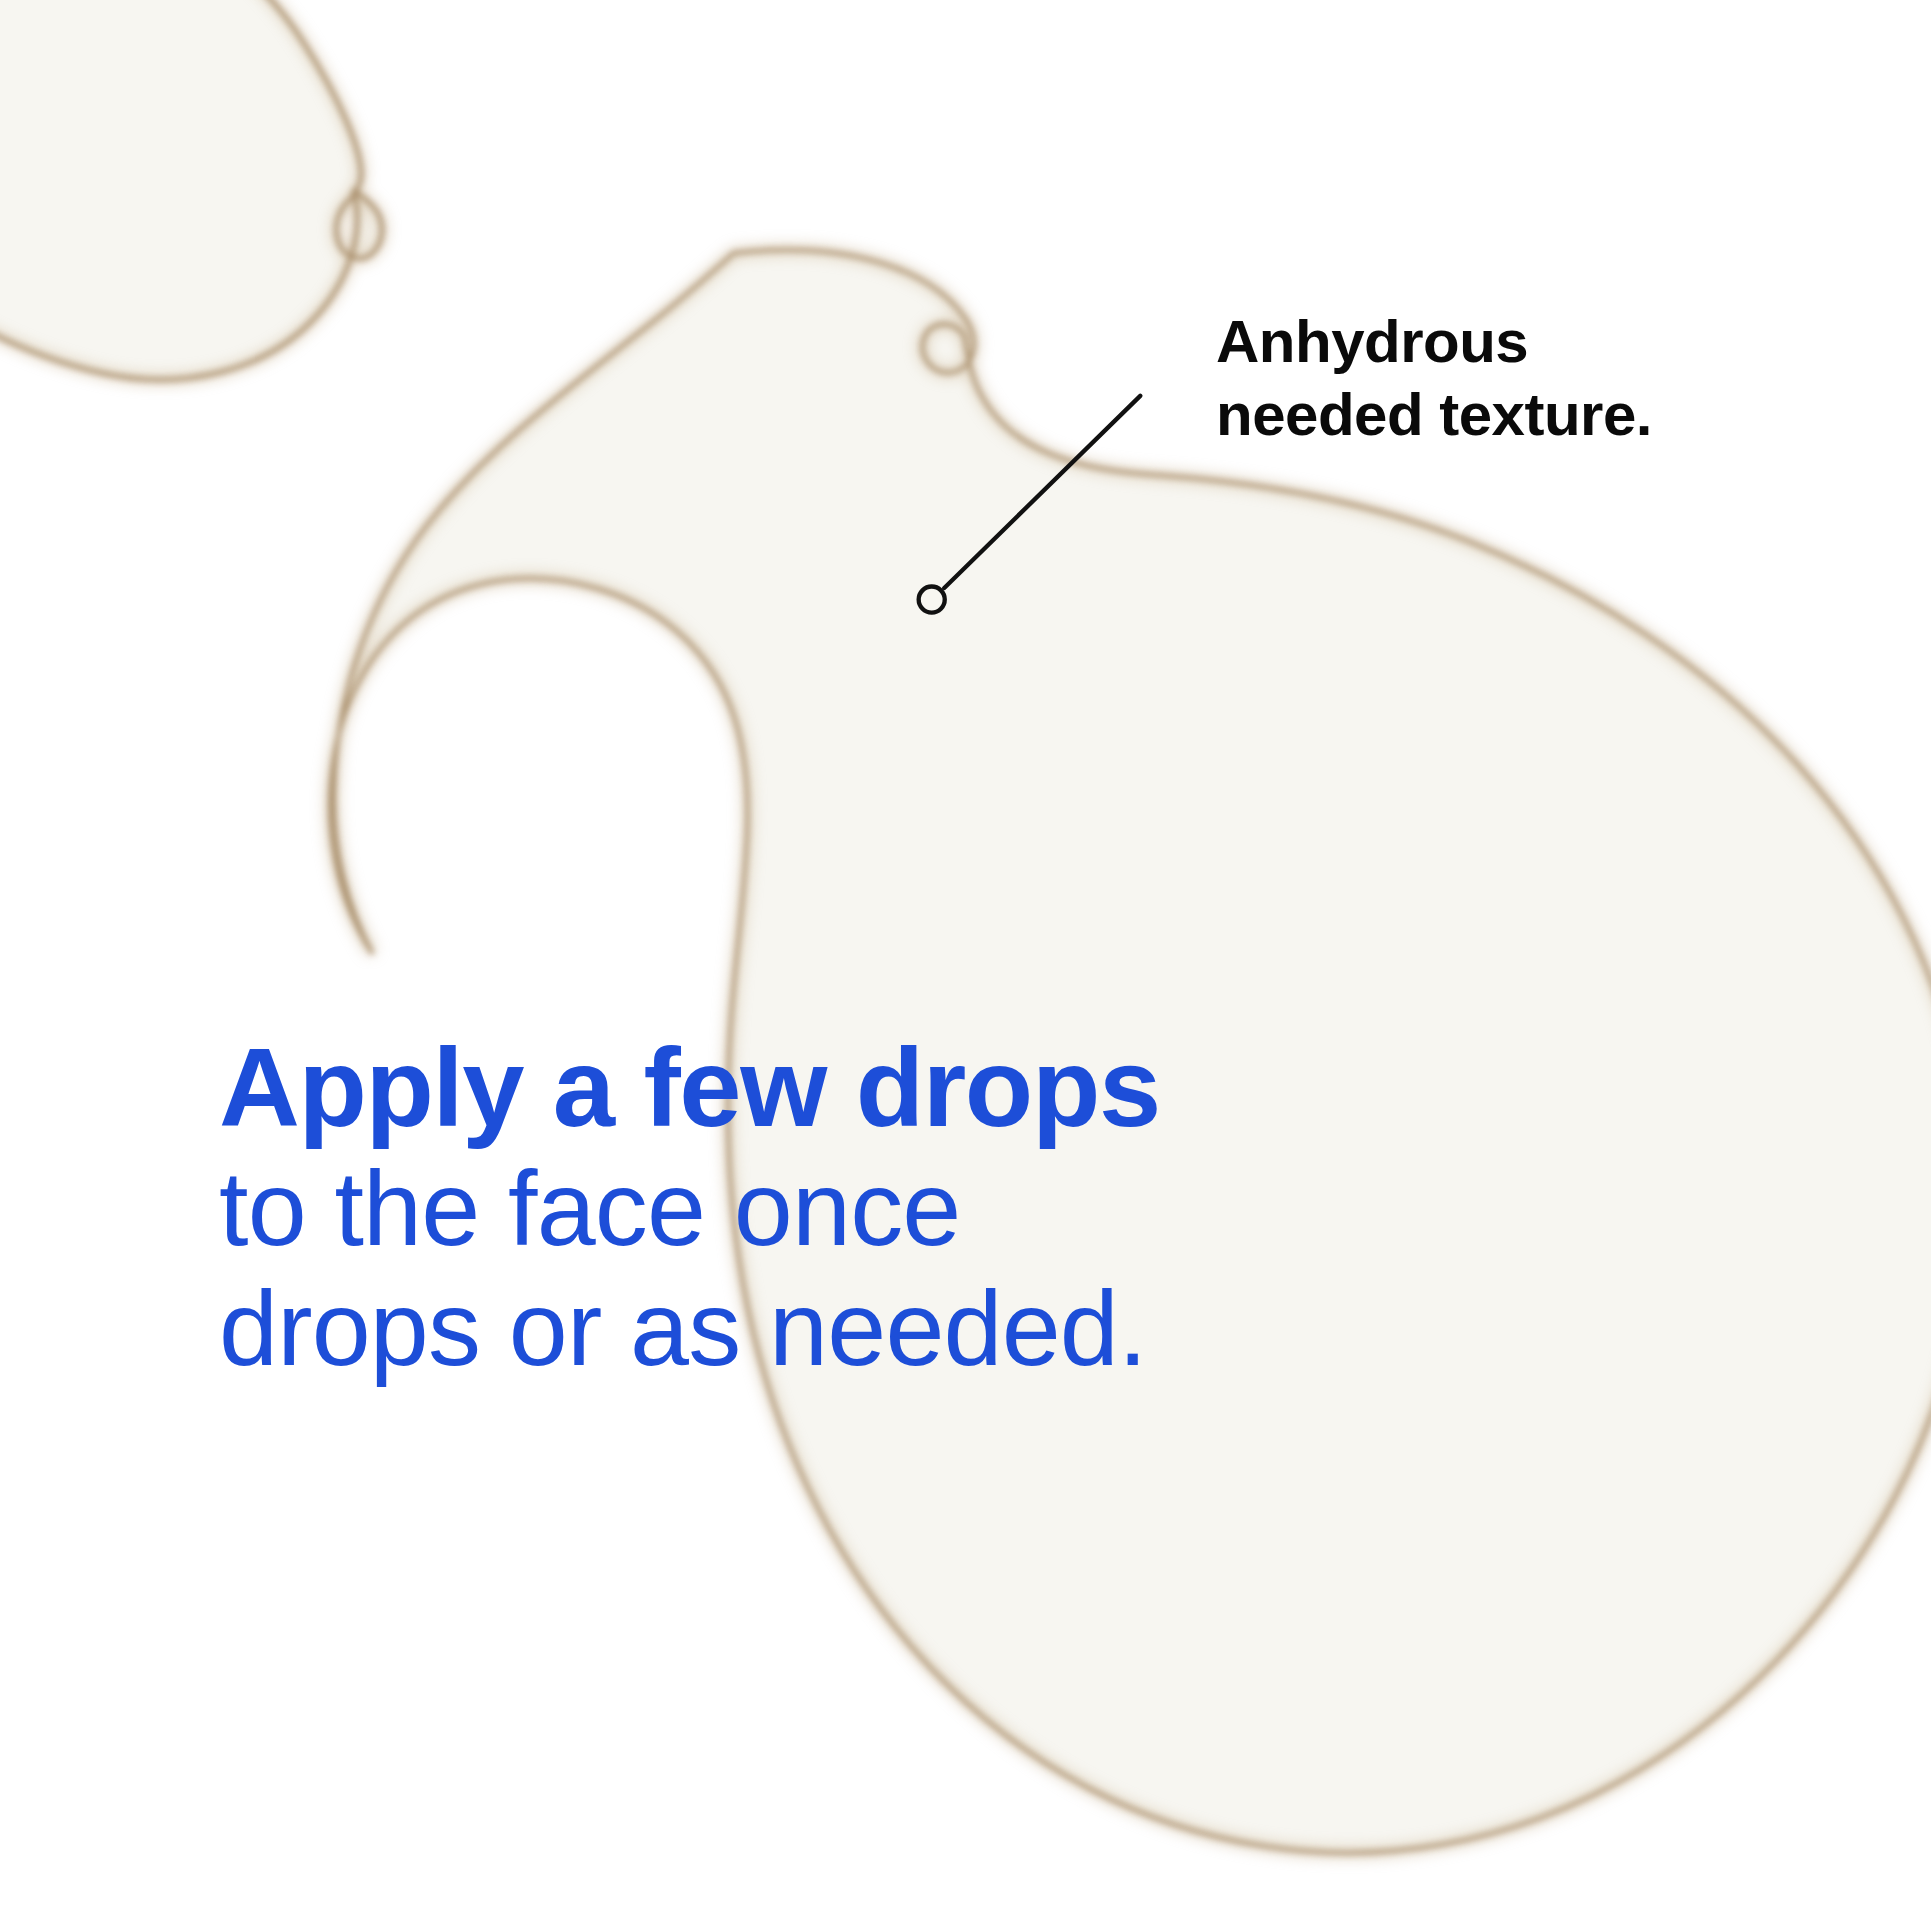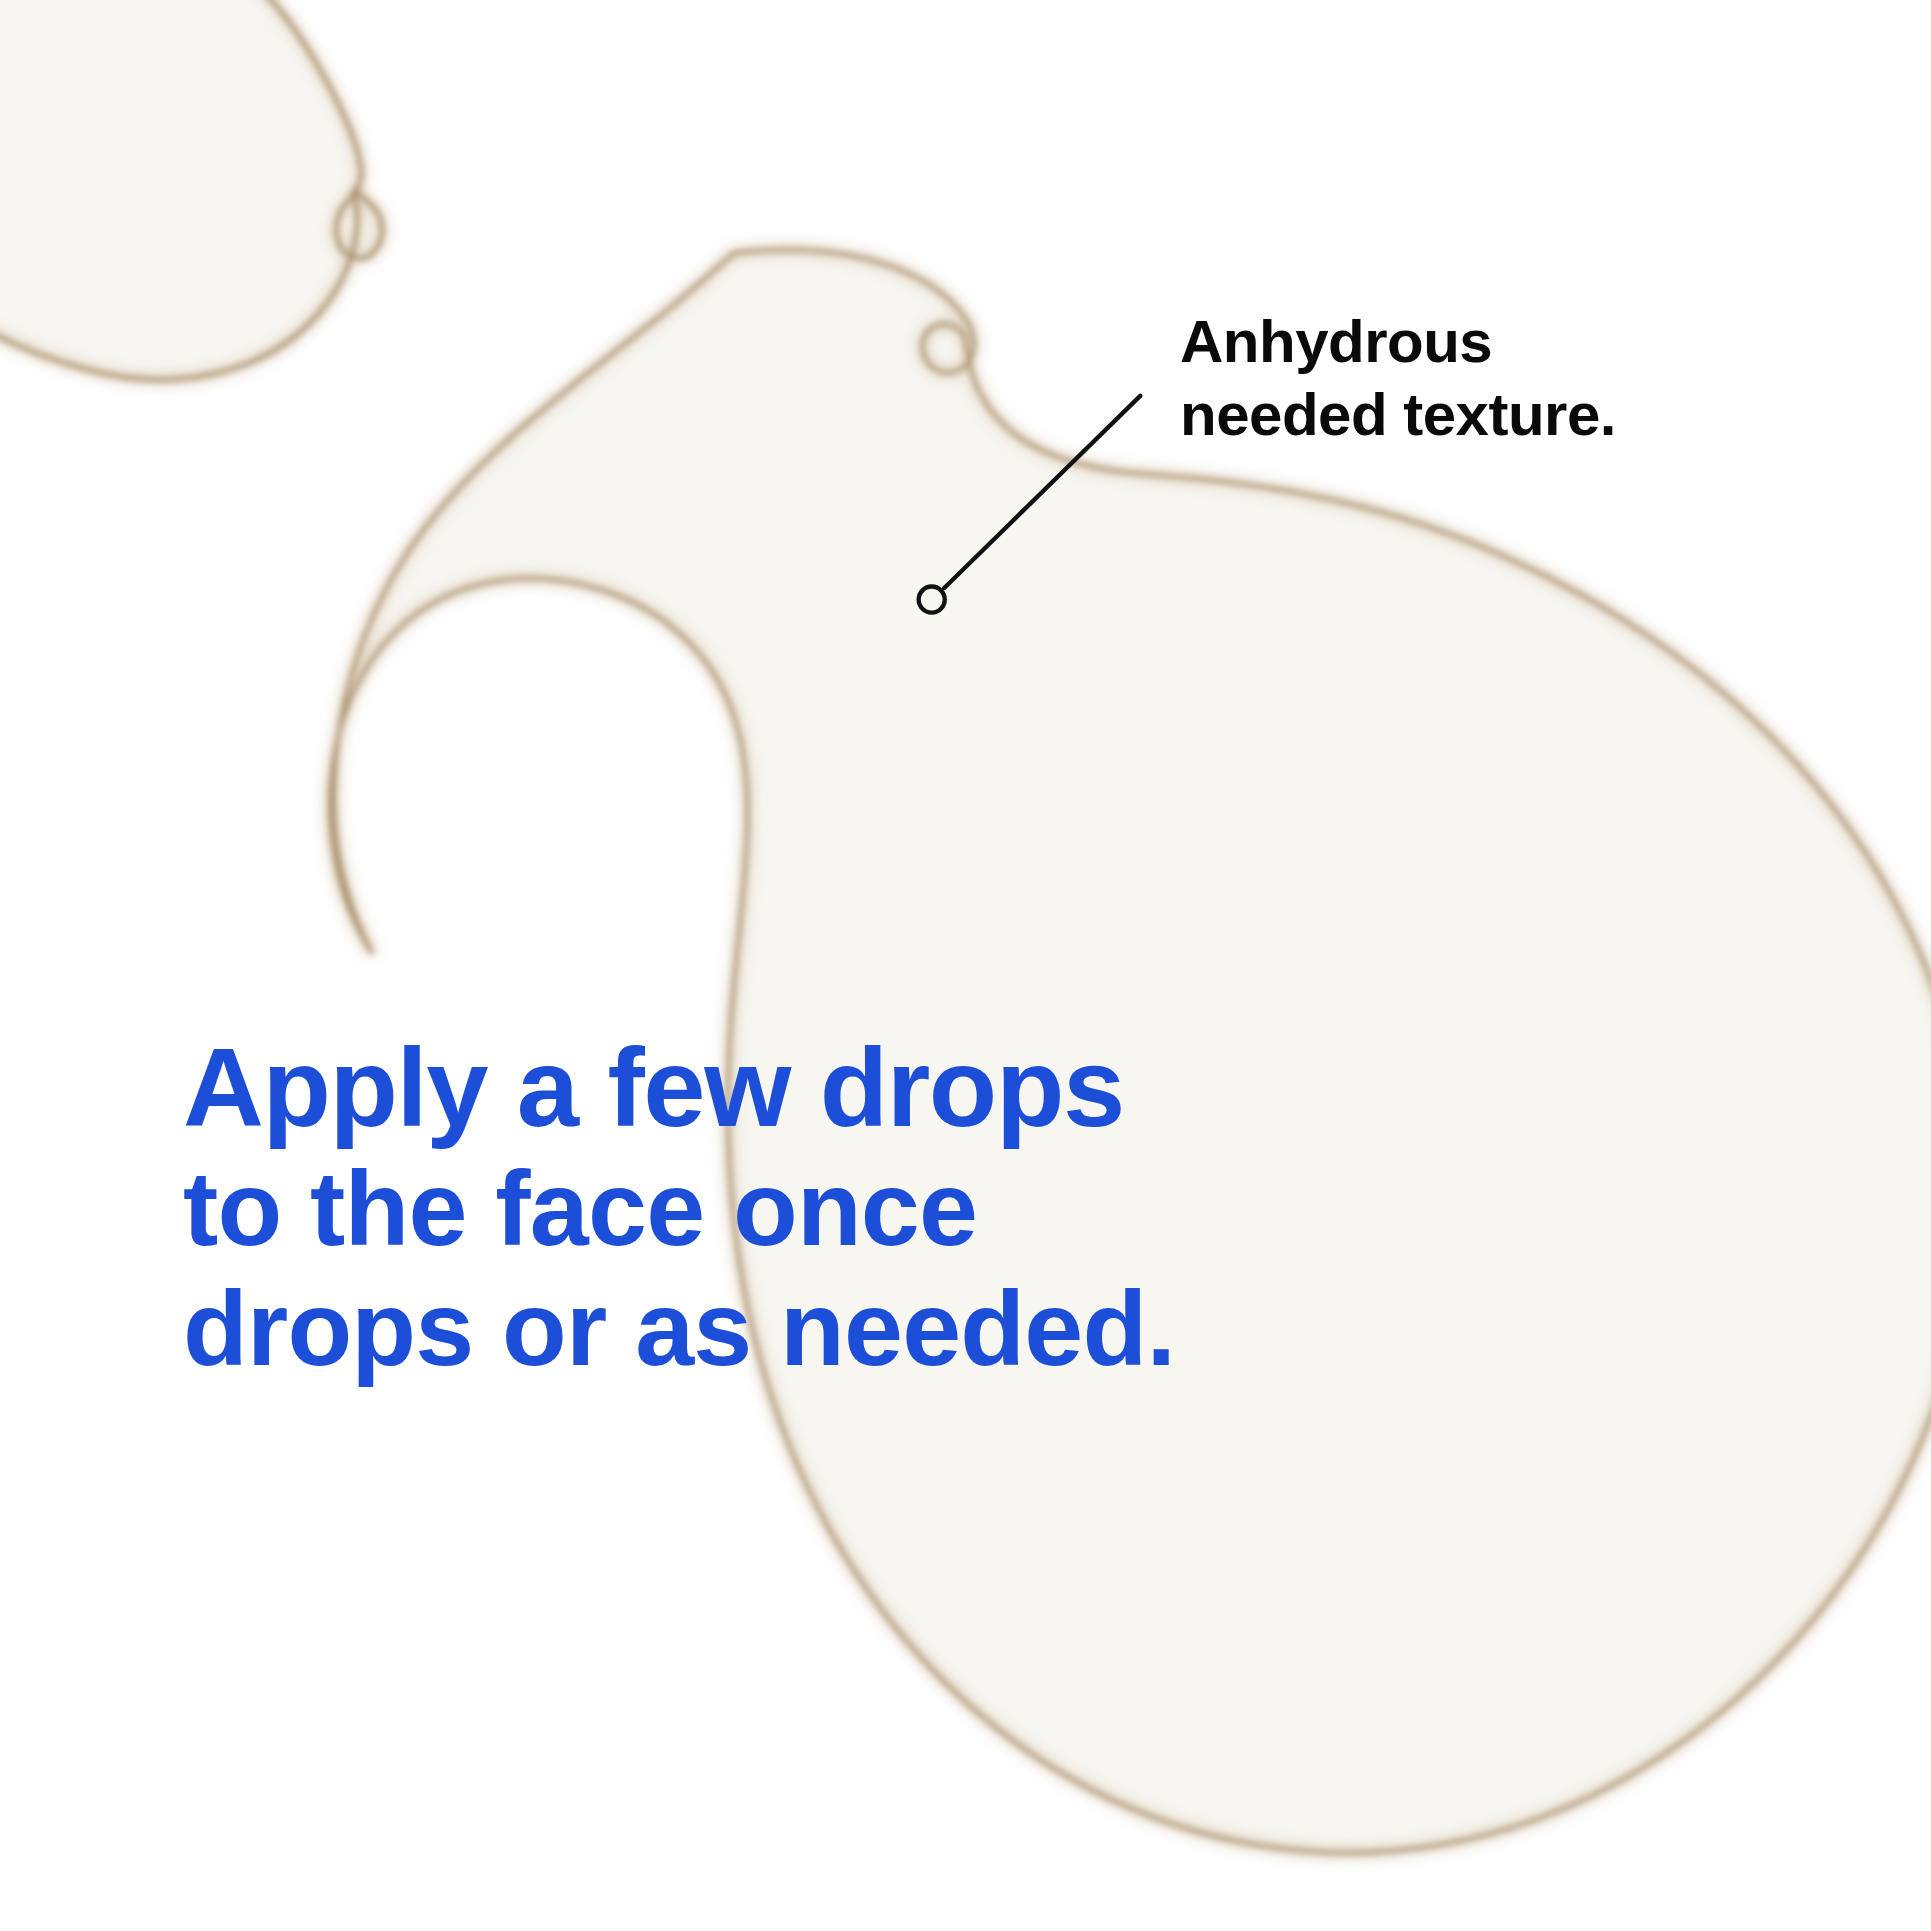--- a/index.html
+++ b/index.html
@@ -21,20 +21,21 @@
     inset: 0;
     width: 1931px;
     height: 1931px;
     display: block;
   }
   .text-layer {
     position: absolute;
     inset: 0;
     width: 1789px;
     height: 1931px;
+    margin-left: 36px;
   }
 
   
   .callout {
     position: absolute;
     left: 1180px;
     top: 305px;
     width: 618px;
   }
   .callout-line {
@@ -60,21 +61,21 @@
     line-height: 120px;
     letter-spacing: -1.4px;
   }
   .headline-line.strong {
     font-family: "Liberation Sans", sans-serif;
     font-weight: 700;
     font-size: 112px;
   }
   .headline-line.light {
     font-family: "Liberation Sans", sans-serif;
-    font-weight: 700;
+    font-weight: 400;
     font-size: 106px;
     letter-spacing: -0.8px;
   }
 </style>
 </head>
 <body>
 
 <div id="stage">
 
   <svg id="artwork" viewBox="0 0 2000 2000" xmlns="http://www.w3.org/2000/svg" aria-hidden="true">

